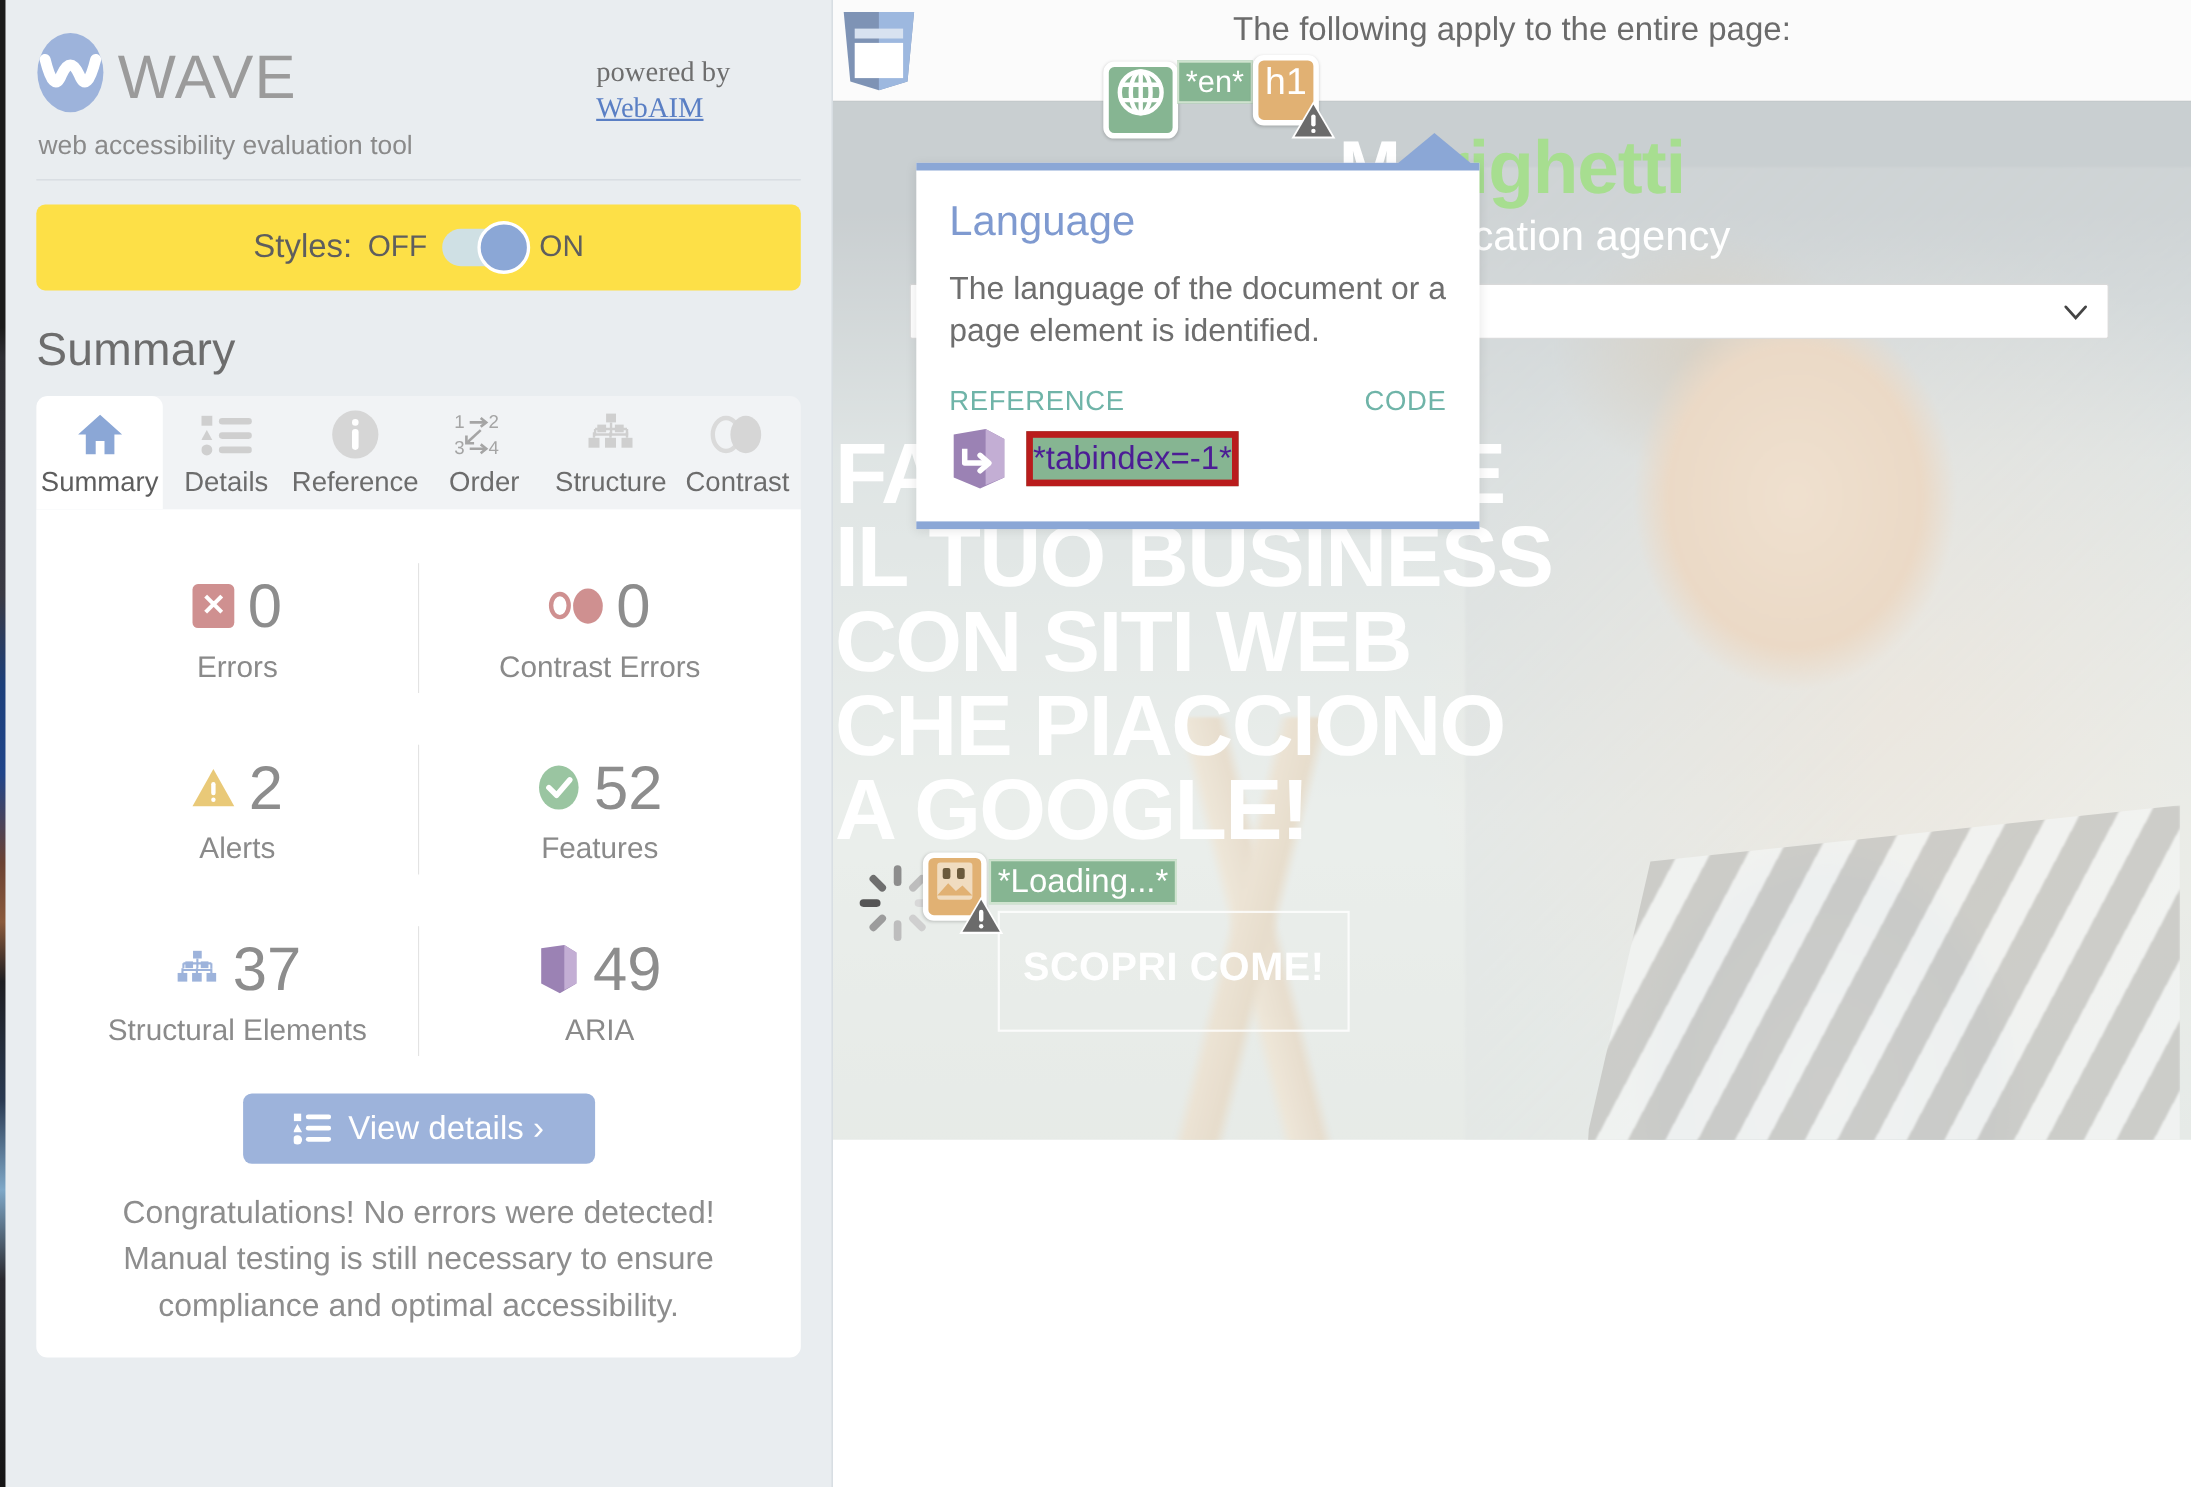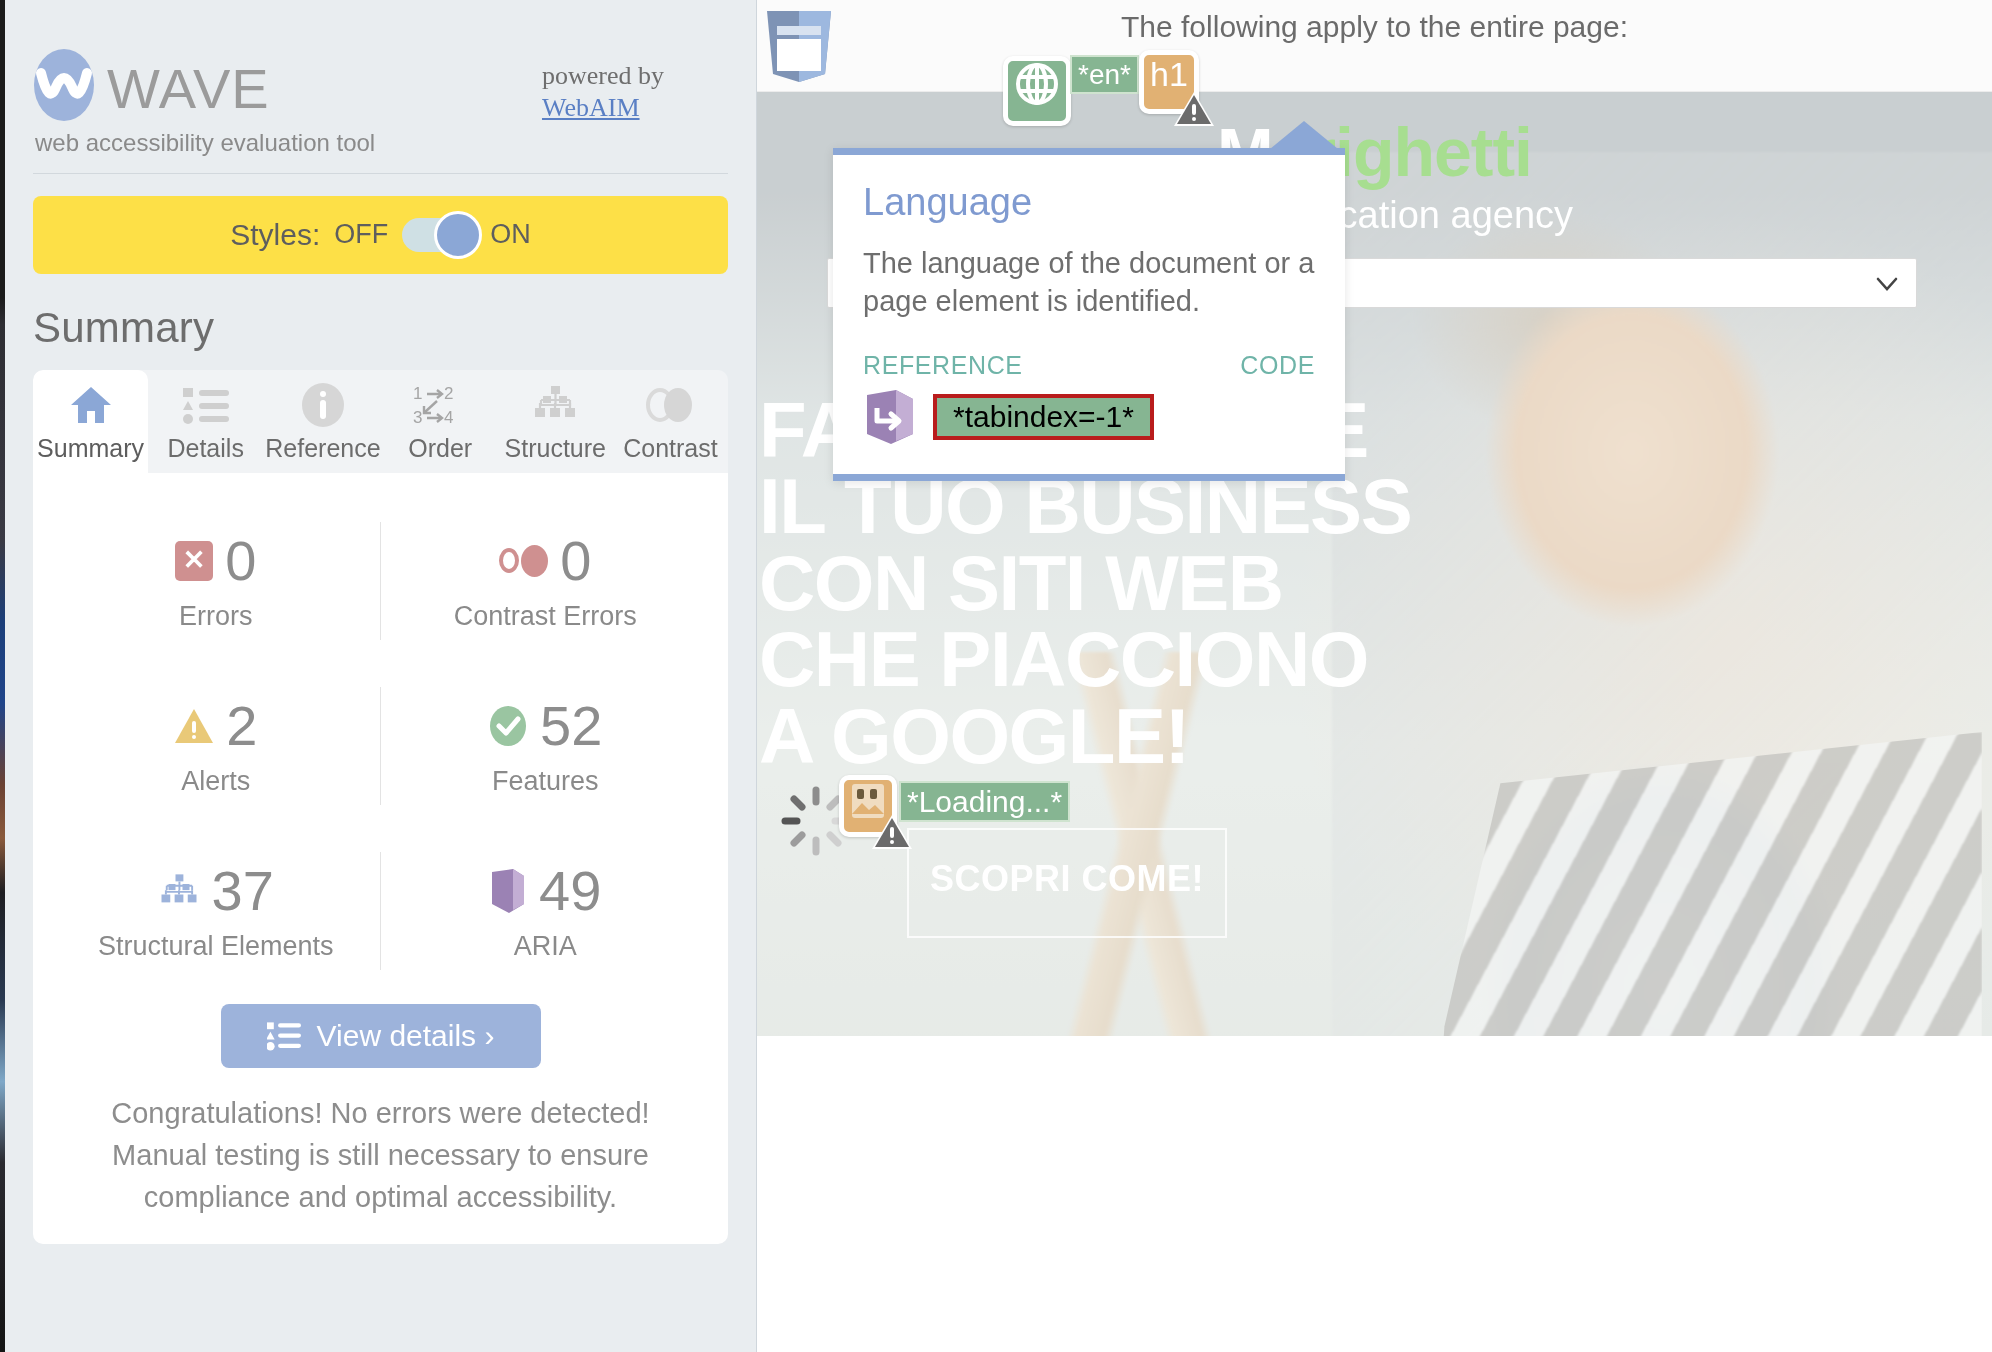--- a/index.html
+++ b/index.html
@@ -26,21 +26,21 @@
   
   .wave-panel {
     position: absolute; left: 5px; top: 0;
     width: 752px; height: 1352px;
     background: #e9edf0;
     border-right: 1px solid #cfd6dc;
     z-index: 10;
   }
   .wave-inner { padding: 0 28px; }
 
-  .brand-row { display: flex; align-items: flex-end; padding-top: 38px; }
+  .brand-row { display: flex; align-items: flex-start; padding-top: 28px; }
   .brand-left { display: flex; align-items: center; }
   .wave-logo { width: 62px; height: 76px; flex: 0 0 auto; }
   .wave-word {
     font-size: 56px; color: #9b9b9b; letter-spacing: 1px;
     font-weight: 300; line-height: 1; margin-left: 12px; margin-top: 8px;
   }
   .powered {
     margin-left: auto; text-align: left; padding-top: 22px; padding-right: 64px; font-family: Liberation Serif, serif;
   }
   .powered-label { font-size: 26px; color: #6e6e6e; line-height: 1.25; }
@@ -276,22 +276,22 @@
   }
   .tip-links {
     display: flex; justify-content: space-between; margin-top: 30px;
   }
   .tip-link {
     font-size: 25px; color: #6fb4a8; letter-spacing: .6px; cursor: pointer;
   }
   .tip-code-row { display: flex; align-items: center; gap: 16px; margin-top: 8px; }
   .code-ico { width: 54px; height: 58px; flex: 0 0 auto; }
   .code-pill {
-    background: #86b592; color: #000000; font-size: 30px;
-    border: 4px solid #b91c1c; padding: 2px 16px; white-space: nowrap;
+    background: #86b592; color: #4c1d95; font-size: 30px;
+    border: 6px solid #b91c1c; padding: 2px 0; white-space: nowrap;
   }
 </style>
 </head>
 <body>
 
 <div id="root">
 
   <div class="edge-sliver"></div>
 
   <div class="wave-panel">

